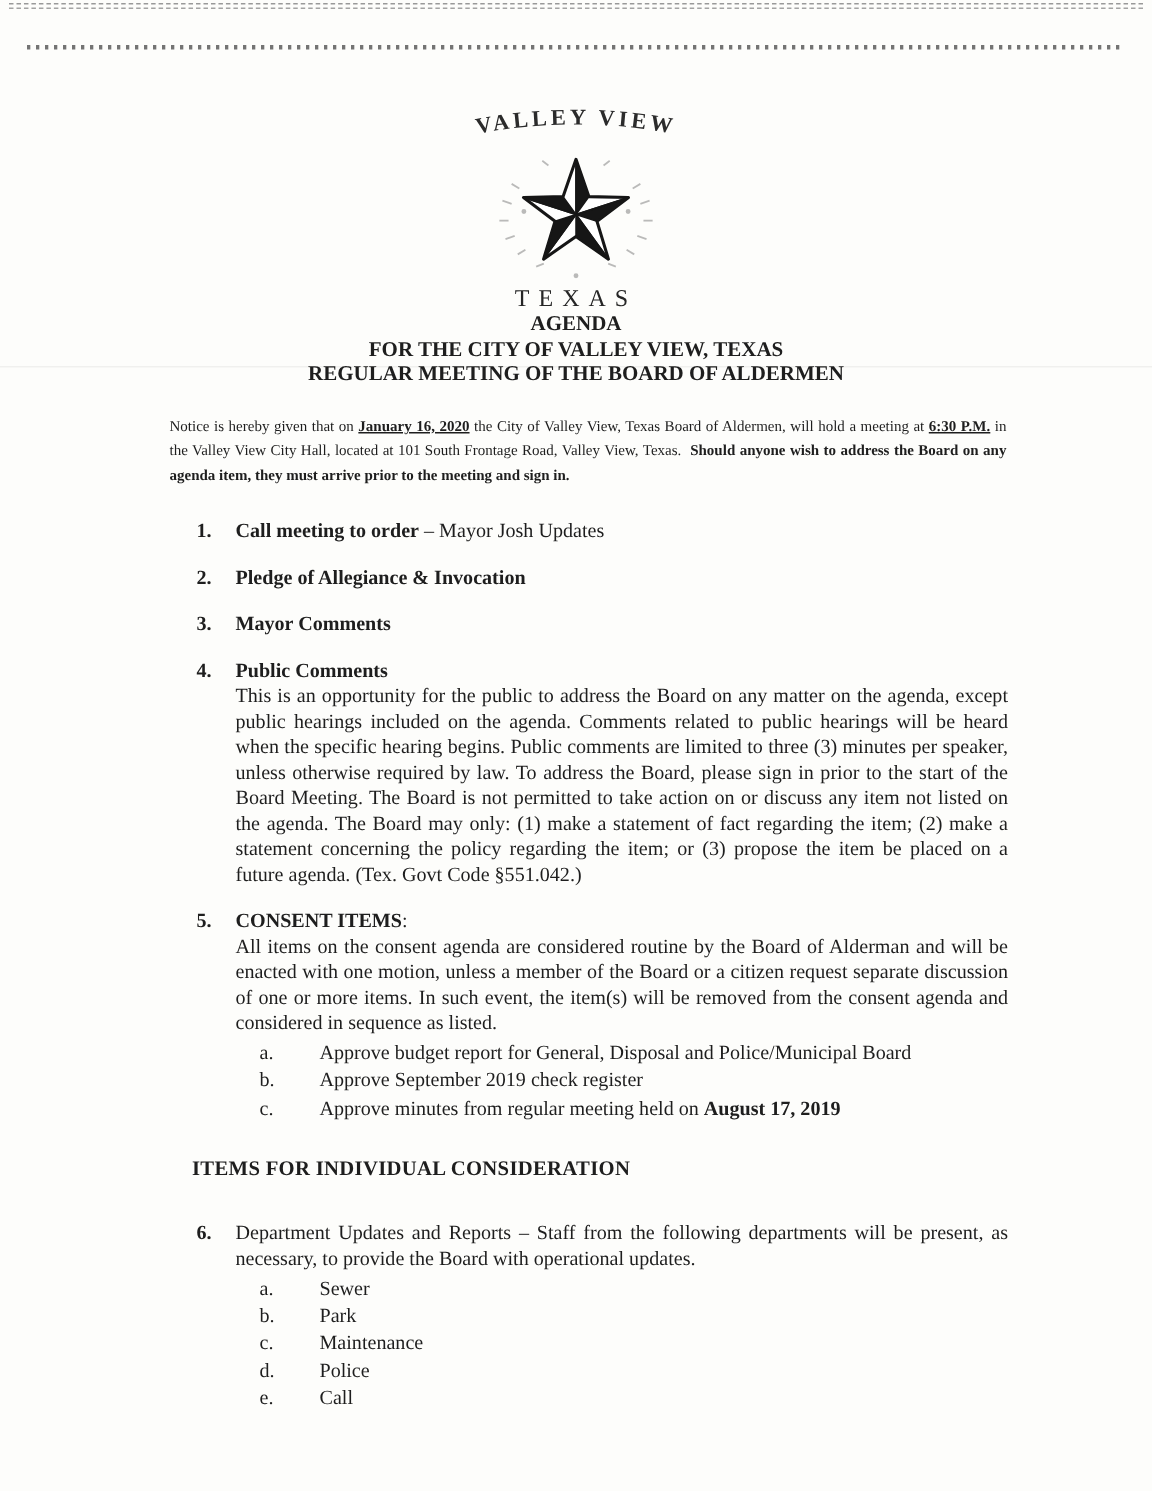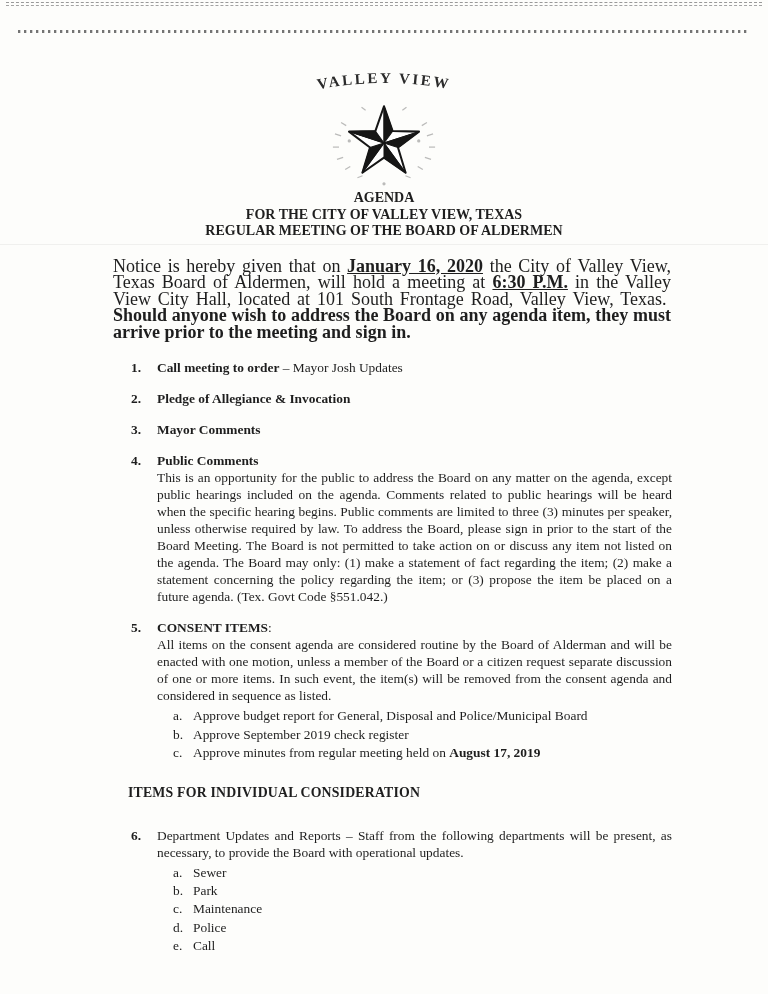--- a/index.html
+++ b/index.html
@@ -32,36 +32,36 @@
   .logo svg{display:block;margin:0 auto;}
   .logo-texas{
     font-size:16px;letter-spacing:6px;color:#262626;margin-top:1px;
     font-variant:small-caps;
   }
 
   
   .title-block{text-align:center;font-weight:bold;font-size:14px;line-height:16.5px;}
 
   
-  .notice{margin:18px 97px 0 113px;font-size:18px;line-height:16.6px;text-align:justify;}
+  .notice{margin:18px 97px 0 113px;font-size:10px;line-height:16.6px;text-align:justify;}
 
   .b{font-weight:bold;}
   .u{text-decoration:underline;}
 
   
   .agenda{margin:19px 96px 0 113px;font-size:13.4px;line-height:17px;}
   .agenda-item{display:flex;margin-bottom:14px;}
   .item-num{flex:none;width:26px;margin-left:18px;font-weight:bold;}
   .item-content{flex:1;min-width:0;}
   .item-title{}
   .item-title.just,.item-para{text-align:justify;}
   .sub-list{margin-top:3px;}
   .sub-item{display:flex;line-height:18.2px;}
   .sub-letter{flex:none;width:20px;margin-left:16px;}
-  .sub-text{flex:1;}
+  .sub-text{flex:1;margin-left:20px;}
 
   .section-heading{
     font-weight:bold;font-size:13.8px;margin:22px 0 26px 15px;letter-spacing:.2px;
   }
 </style>
 </head>
 <body>
 
 <div class="page">
 
@@ -111,20 +111,21 @@
       </g>
 
       <g stroke="#161616" stroke-width="1">
         <line x1="60" y1="46" x2="60" y2="10"></line>
           <line x1="60" y1="46" x2="94.24" y2="34.88"></line>
         <line x1="60" y1="46" x2="81.16" y2="75.12"></line>
           <line x1="60" y1="46" x2="38.84" y2="75.12"></line>
         <line x1="60" y1="46" x2="25.76" y2="34.88"></line>
       </g>
     </svg>
+    <div class="logo-texas">TEXAS</div>
   </div>
 
   <div class="title-block">
     <div>AGENDA</div>
     <div>FOR THE CITY OF VALLEY VIEW, TEXAS</div>
     <div>REGULAR MEETING OF THE BOARD OF ALDERMEN</div>
   </div>
 
   <div class="notice" id="notice"><span class="">Notice is hereby given that on </span><span class="b u">January 16, 2020</span><span class=""> the City of Valley View, Texas Board of Aldermen, will hold a meeting at </span><span class="b u">6:30 P.M.</span><span class=""> in the Valley View City Hall, located at 101 South Frontage Road, Valley View, Texas.&nbsp; </span><span class="b ">Should anyone wish to address the Board on any agenda item, they must arrive prior to the meeting and sign in.</span></div>
 

